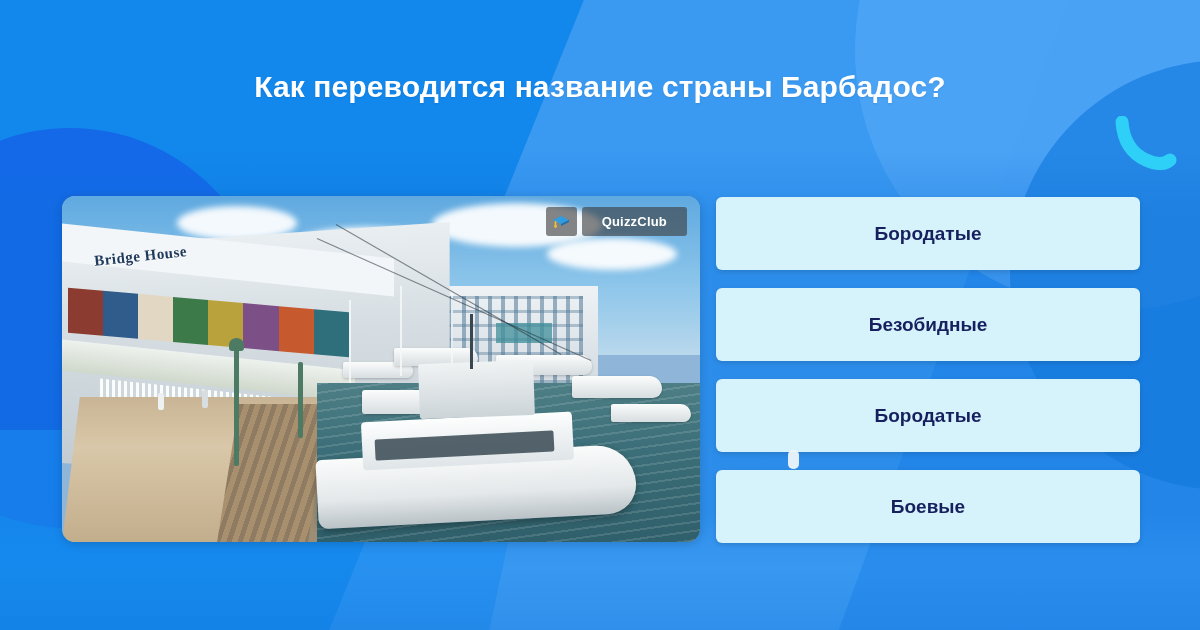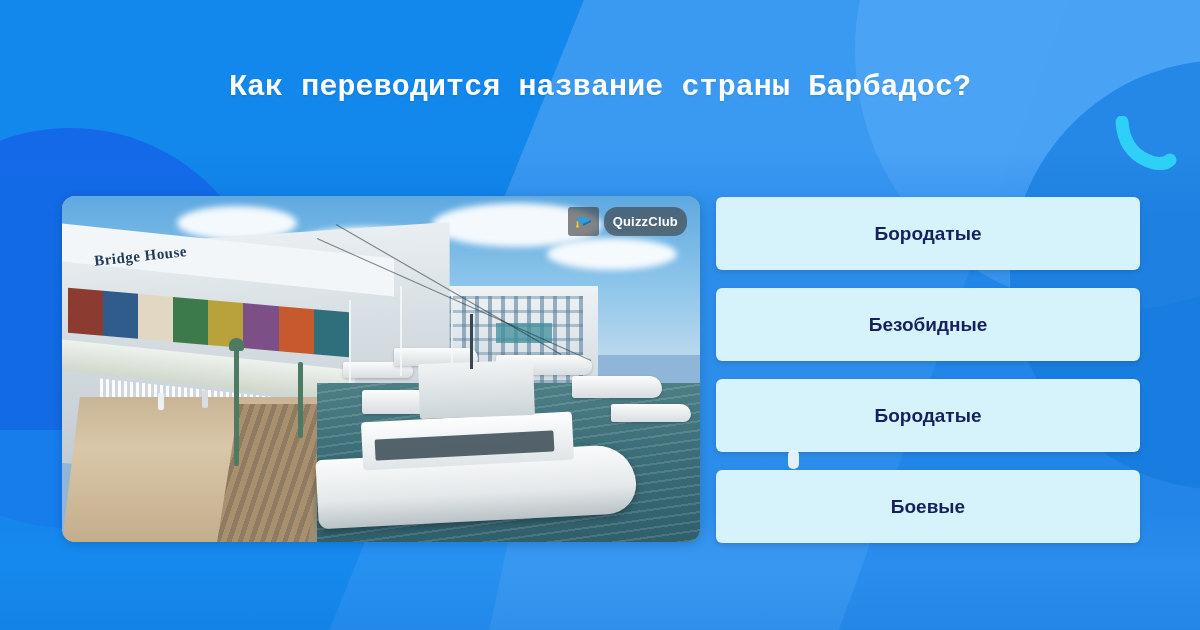--- a/index.html
+++ b/index.html
@@ -135,21 +135,20 @@
     position: absolute;
     top: 70px;
     left: 0;
     width: 1200px;
     text-align: center;
     color: #ffffff;
     font-size: 30px;
     font-weight: bold;
     letter-spacing: 0.1px;
     text-shadow: 0 1px 2px rgba(0,0,0,0.10);
-    font-family: Liberation Mono, monospace;
   }
 
   
   .photo-card {
     position: absolute;
     left: 62px;
     top: 196px;
     width: 638px;
     height: 346px;
     border-radius: 13px;
@@ -368,23 +367,23 @@
     width: 31px;
     height: 29px;
     background: rgba(60,60,60,0.62);
     border-radius: 3px;
     display: flex;
     align-items: center;
     justify-content: center;
   }
   .badge-label {
     height: 29px;
-    padding: 0 9px;
+    padding: 0 20px;
     background: rgba(60,60,60,0.62);
-    border-radius: 13px;
+    border-radius: 3px;
     color: #ffffff;
     font-size: 13px;
     font-weight: bold;
     display: flex;
     align-items: center;
     letter-spacing: 0.2px;
   }
 
   
   .answers {

